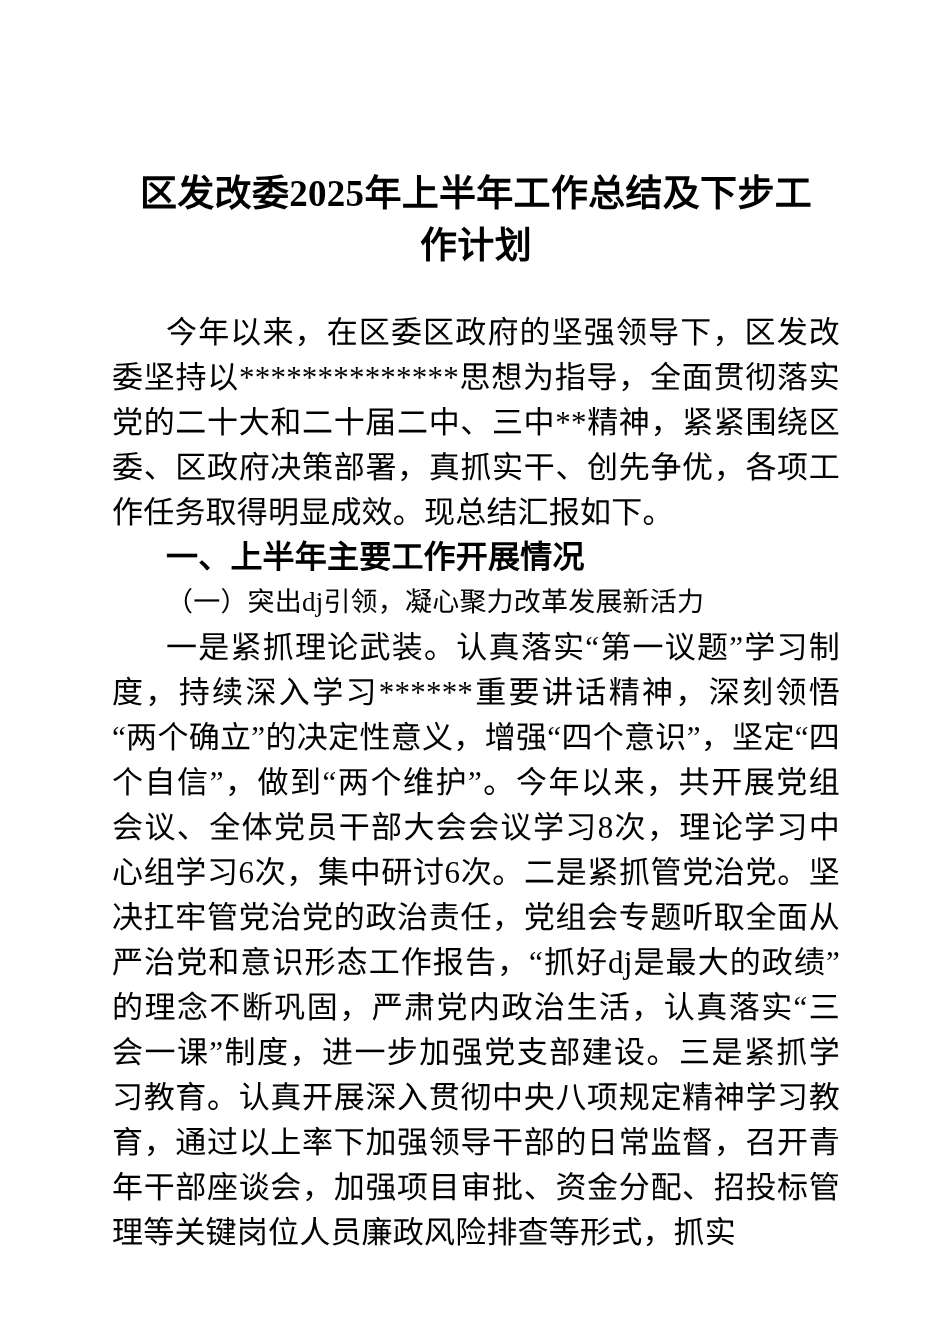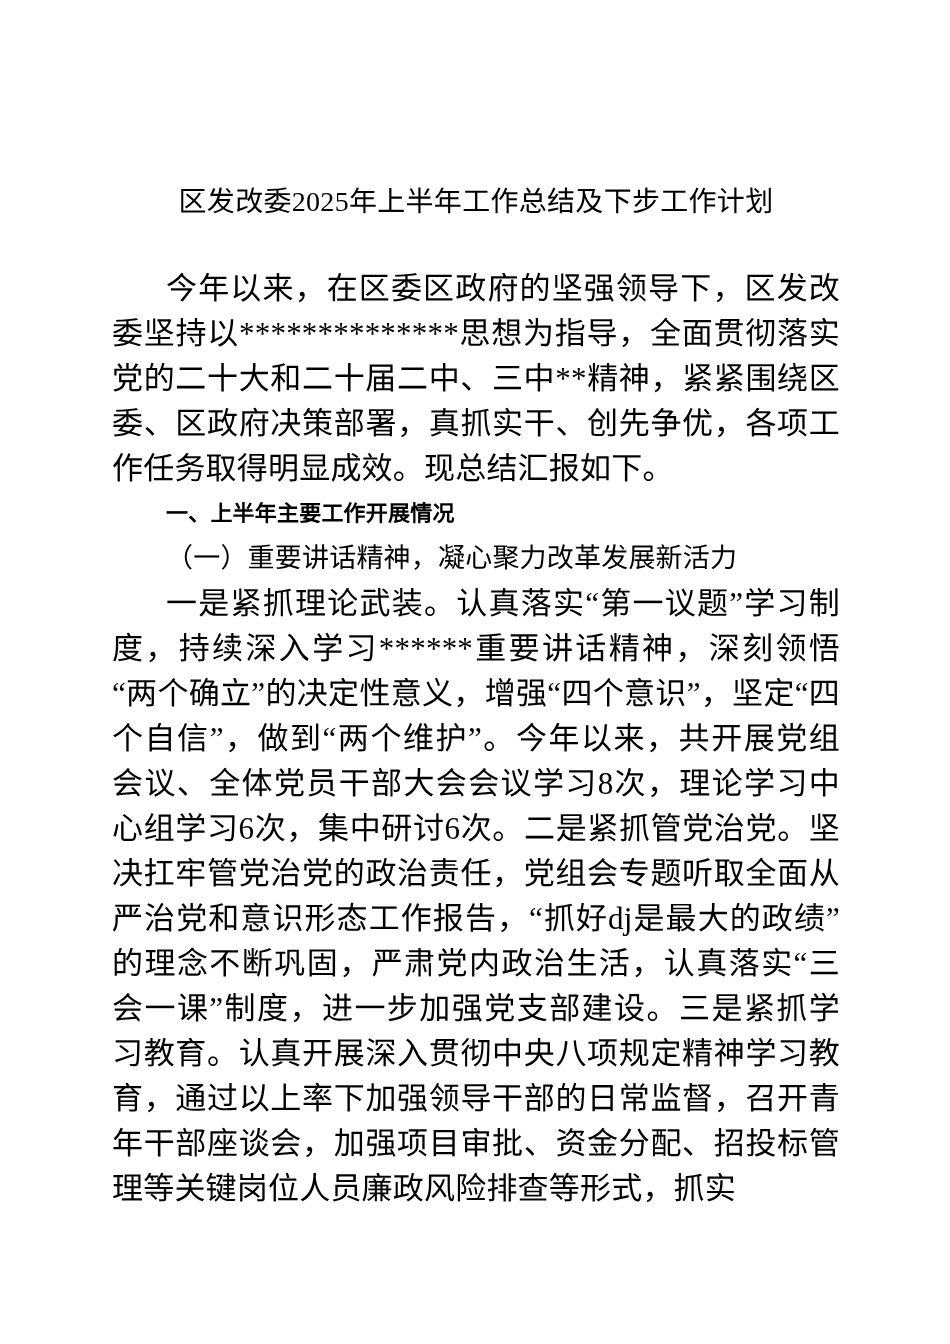--- a/index.html
+++ b/index.html
@@ -22,27 +22,27 @@
   .content {
     position: absolute;
     left: 112px;
     top: 0;
     width: 728px;
   }
 
   
   .doc-title {
     font-family: "Liberation Serif", "DejaVu Serif", serif;
-    font-weight: 400;
-    font-size: 28px;
+    font-weight: 700;
+    font-size: 37px;
     line-height: 52px;
     text-align: center;
     color: #000000;
     letter-spacing: 0.3px;
-    margin: 16px;
+    margin: 8px;
     padding-top: 160px;
     width: 700px;
     margin-left: 14px;
   }
 
   
   .para {
     font-family: "Liberation Serif", "DejaVu Serif", serif;
     font-size: 31px;
     line-height: 45px;
@@ -56,21 +56,21 @@
   }
 
   .para.first {
     margin-top: 38px;
   }
 
   
   .head-1 {
     font-family: "Liberation Serif", "DejaVu Serif", serif;
     font-weight: 700;
-    font-size: 22px;
+    font-size: 32px;
     line-height: 45px;
     color: #000000;
     text-indent: 54px;
     margin: 0;
     letter-spacing: 0.2px;
   }
 
   
   .head-2 {
     font-family: "Liberation Serif", "DejaVu Serif", serif;
@@ -88,18 +88,18 @@
 
 <div class="page">
   <div class="content">
 
     <h1 class="doc-title"><span>区发改委2025年上半年工作总结及下步工作计划</span></h1>
 
     <p class="para first">今年以来，在区委区政府的坚强领导下，区发改委坚持以**************思想为指导，全面贯彻落实党的二十大和二十届二中、三中**精神，紧紧围绕区委、区政府决策部署，真抓实干、创先争优，各项工作任务取得明显成效。现总结汇报如下。</p>
 
     <p class="head-1">一、上半年主要工作开展情况</p>
 
-    <p class="head-2">（一）重要讲话精神，凝心聚力改革发展新活力</p>
+    <p class="head-2">（一）突出dj引领，凝心聚力改革发展新活力</p>
 
     <p class="para">一是紧抓理论武装。认真落实“第一议题”学习制度，持续深入学习******重要讲话精神，深刻领悟“两个确立”的决定性意义，增强“四个意识”，坚定“四个自信”，做到“两个维护”。今年以来，共开展党组会议、全体党员干部大会会议学习8次，理论学习中心组学习6次，集中研讨6次。二是紧抓管党治党。坚决扛牢管党治党的政治责任，党组会专题听取全面从严治党和意识形态工作报告，“抓好dj是最大的政绩”的理念不断巩固，严肃党内政治生活，认真落实“三会一课”制度，进一步加强党支部建设。三是紧抓学习教育。认真开展深入贯彻中央八项规定精神学习教育，通过以上率下加强领导干部的日常监督，召开青年干部座谈会，加强项目审批、资金分配、招投标管理等关键岗位人员廉政风险排查等形式，抓实</p>
 
   </div>
 </div>
 
 </body></html>

